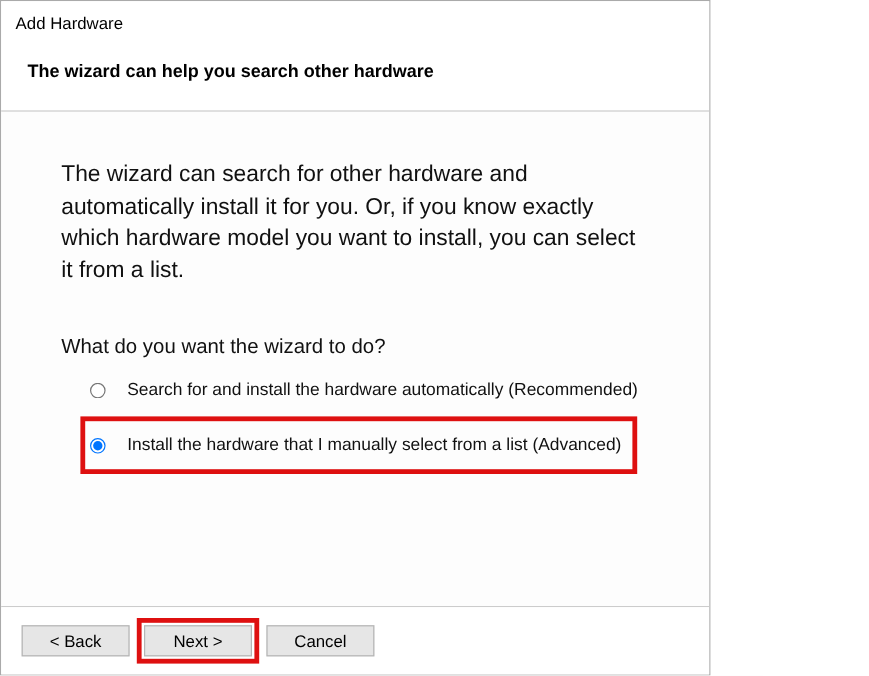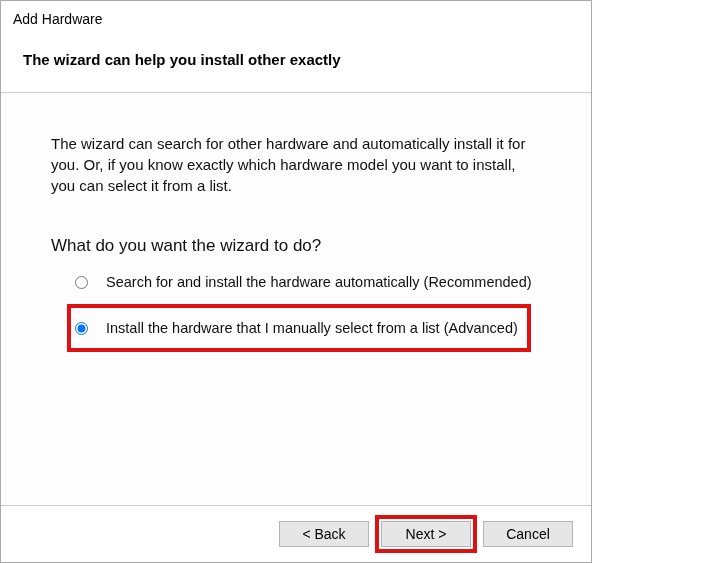--- a/index.html
+++ b/index.html
@@ -42,21 +42,21 @@
       margin-left: 10px;
     }
     .content {
       border-top: 1px solid #ccc;
       border-bottom: 1px solid #ccc;
       flex: 1;
       background: #fdfdfd;
       padding: 40px 50px 20px 50px;
     }
     .intro-text {
-      font-size: 15px;
+      font-size: 19px;
       line-height: 1.4;
       color: #111;
       margin-bottom: 40px;
     }
     .prompt-text {
       font-size: 17px;
       color: #111;
       margin-bottom: 14px;
     }
     .radio-group {
@@ -81,24 +81,25 @@
     }
     .radio-row input[type="radio"] {
       width: 13px;
       height: 13px;
       margin-right: 2px;
     }
     .footer {
       height: 56px;
       display: flex;
       align-items: center;
-      justify-content: flex-end;
+      justify-content: flex-start;
       gap: 10px;
       padding-right: 18px;
       background: #fff;
+      padding-left: 17px;
     }
     .btn {
       min-width: 90px;
       height: 26px;
       font-size: 14px;
       font-family: inherit;
       background: #e6e6e6;
       border: 1px solid #b5b5b5;
       cursor: pointer;
       text-align: center;
@@ -110,21 +111,21 @@
       padding: 2px;
       display: inline-flex;
     }
   </style>
 </head>
 <body>
 
 <div class="window">
   <div class="header">
     <div class="header-title">Add Hardware</div>
-    <div class="header-subtitle">The wizard can help you install other exactly</div>
+    <div class="header-subtitle">The wizard can help you search other hardware</div>
   </div>
 
   <div class="content">
     <p class="intro-text">The wizard can search for other hardware and automatically install it for you. Or, if you know exactly which hardware model you want to install, you can select it from a list.</p>
     <p class="prompt-text">What do you want the wizard to do?</p>
 
     <div class="radio-group">
       <label class="radio-row">
         <input type="radio" name="install-mode" style="">
         <span>Search for and install the hardware automatically (Recommended)</span>

